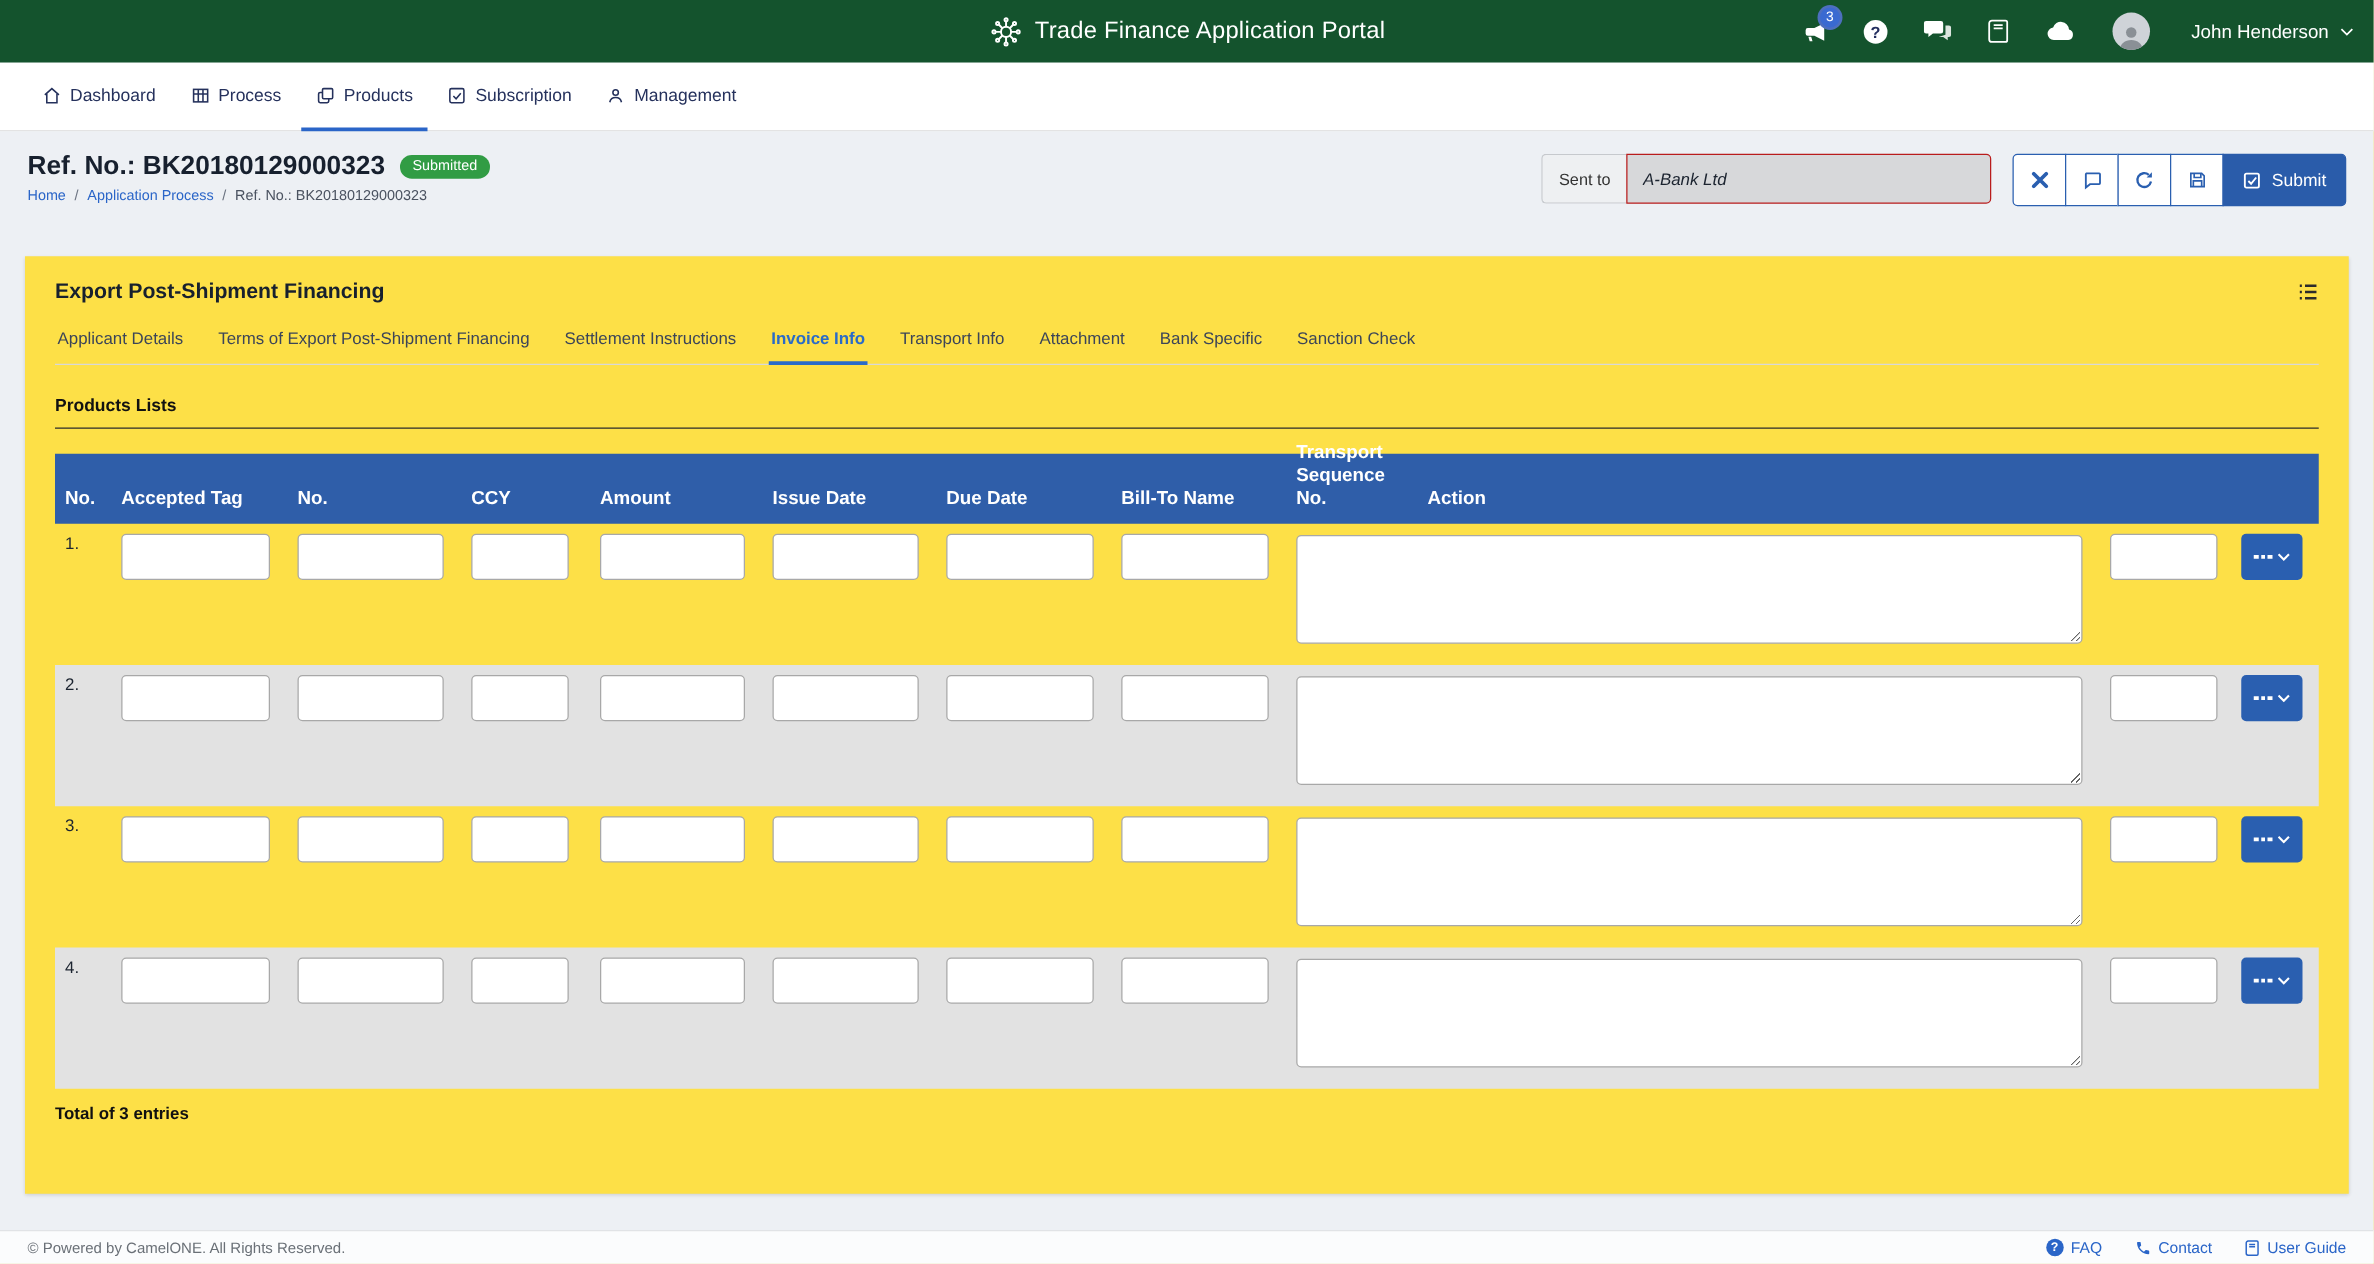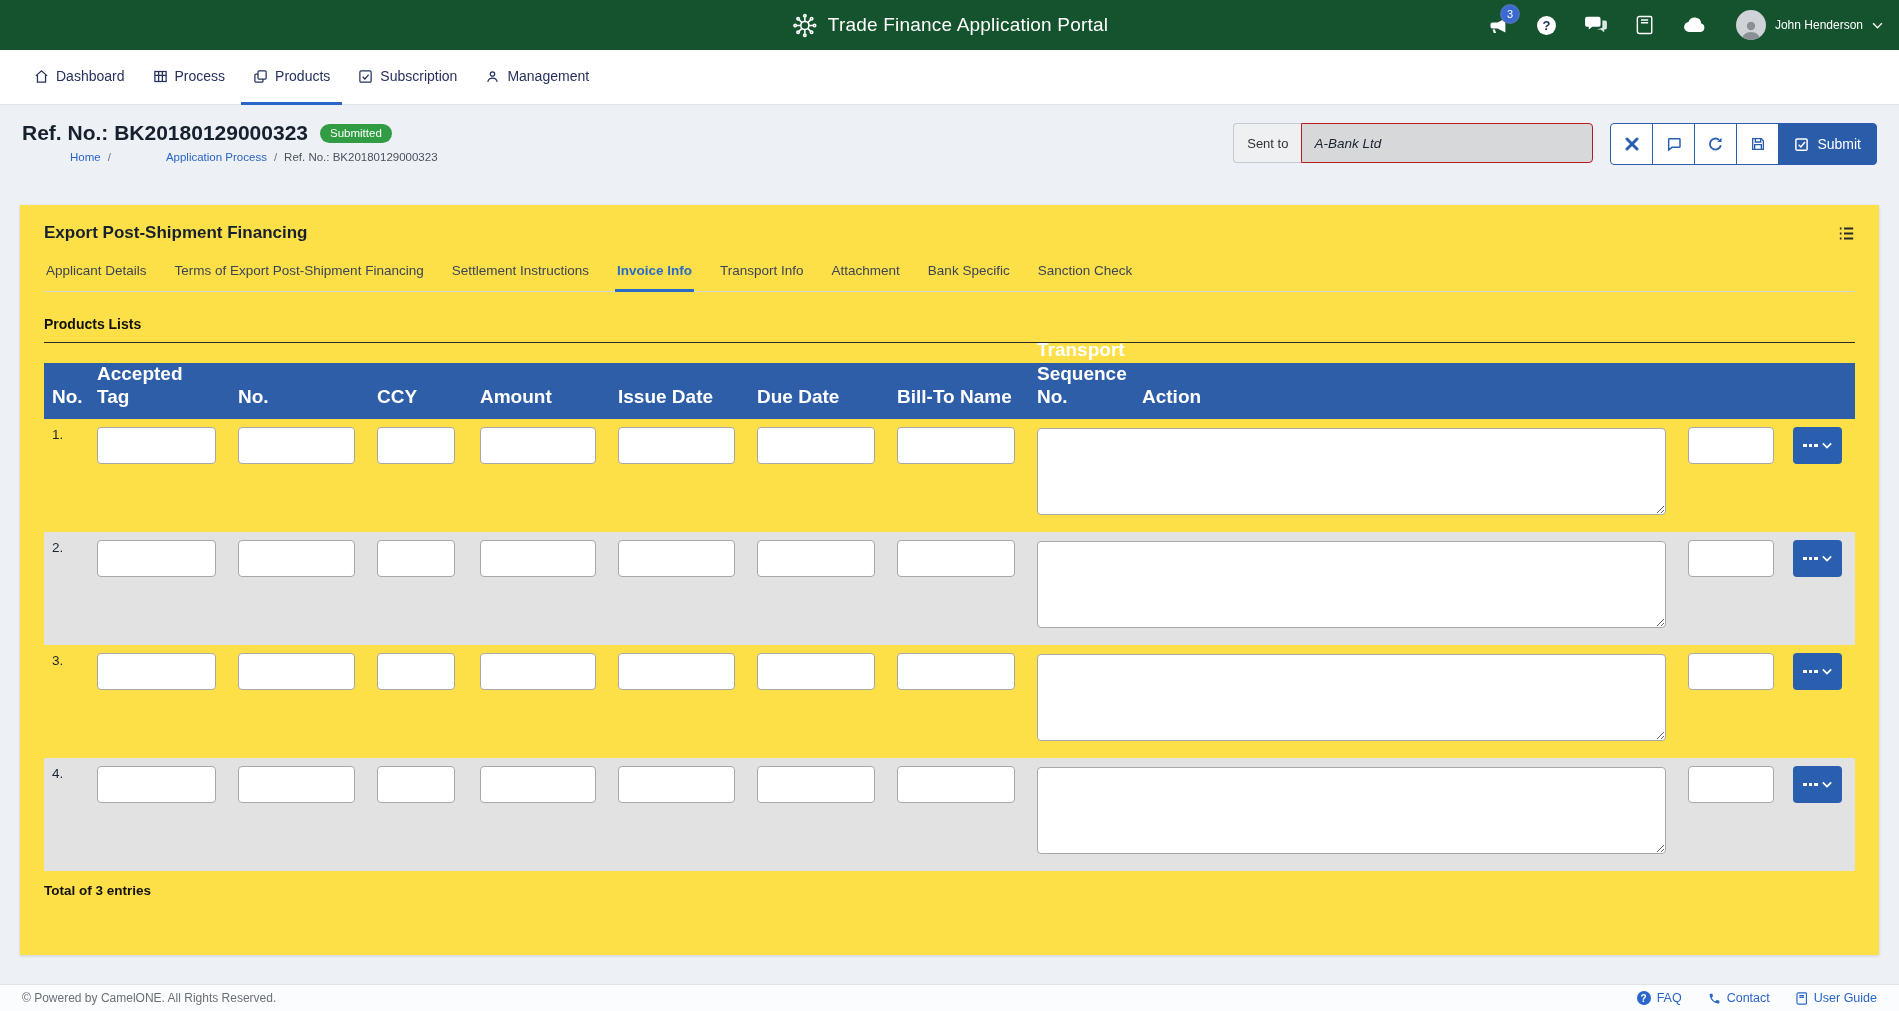--- a/index.html
+++ b/index.html
@@ -25,42 +25,42 @@
   .badge {
     position:absolute; top:-11px; right:-12px; min-width:20px; height:20px; border-radius:10px;
     background:#3a6ad1; color:#fff; font-size:11px; display:flex; align-items:center; justify-content:center;
     border:2px solid #4d6fbe; padding:0 4px;
   }
   .qcircle { width:19px; height:19px; border-radius:50%; background:#fff; color:#222d5e;
     font-size:13px; font-weight:700; display:flex; align-items:center; justify-content:center; }
   .userbox { display:flex; align-items:center; gap:9px; color:#fff; cursor:pointer; }
   .avatar { width:30px; height:30px; border-radius:50%; background:#cfd3d8; overflow:hidden;
     display:flex; align-items:flex-end; justify-content:center; }
-  .username { font-size:12px; }
+  .username { font-size:15px;margin-left:24px; }
 
   
   .navbar {
     height:55px; flex:0 0 55px; background:#fff; border-bottom:1px solid #e3e3e3;
     display:flex; align-items:stretch; padding-left:22px; gap:4px;
   }
   .nav-item {
     display:flex; align-items:center; gap:7px; padding:0 12px; font-size:14px; color:#25315c;
     cursor:pointer; border-bottom:3px solid transparent; margin-bottom:-1px;
   }
   .nav-item.active { border-bottom-color:#2a65c8; }
   .nav-item .nic { color:#25315c; }
 
   
   .page-head { height:100px; flex:0 0 100px; padding:16px 22px 0; display:flex; justify-content:space-between; }
   .ph-left {}
   .ph-title-row { display:flex; align-items:center; gap:12px; }
   .ph-title { font-size:21px; font-weight:700; color:#17202e; }
   .status-pill { background:#319c44; color:#fff; font-size:11.5px; padding:3px 10px 4px; border-radius:11px; }
   .breadcrumb { margin-top:6px; font-size:11.5px; display:flex; gap:7px; align-items:center; }
-  .crumb-link { color:#2a65c8; text-decoration:none; cursor:pointer;margin-left:48px; }
+  .crumb-link { color:#2a65c8; text-decoration:none; cursor:pointer; }
   .crumb-sep { color:#6b7280; }
   .crumb-cur { color:#4a5260; }
   .ph-right { display:flex; align-items:flex-start; gap:17px; padding-top:2px; }
   .sentto { display:flex; height:40px; }
   .sentto-label { background:#eef0f2; border:1px solid #c6c9cd; border-right:none; border-radius:4px 0 0 4px;
     font-size:13px; color:#333; display:flex; align-items:center; padding:0 13px; }
   .sentto-input { width:292px; height:40px; background:#d7d8da; border:1px solid #b91c1c; border-radius:0 4px 4px 0;
     font-size:13.5px; color:#1c2430; padding:0 12px; font-family:"Liberation Sans",sans-serif;font-style:italic; }
   .btn-group { display:flex; height:42px;border-radius:17px; }
   .tool-btn {
@@ -82,21 +82,21 @@
   .list-icon { cursor:pointer; color:#2b2b2b; }
 
   .tabs { margin-top:20px; display:flex; gap:24px; border-bottom:1px solid #d8d8d8; }
   .tab { font-size:13.5px; color:#3c4558; padding:0 2px 11px; cursor:pointer; border-bottom:3px solid transparent; margin-bottom:-1px; white-space:nowrap; }
   .tab.active { color:#2a6bc8; font-weight:700; border-bottom-color:#2a6bc8; }
 
   .section-title { margin-top:24px; font-size:14px; font-weight:700; color:#111; padding-bottom:10px; border-bottom:1px solid #2b2b2b; }
 
   
   .thead { margin-top:20px; display:flex; background:#2f5ea9; color:#fff; height:56px; align-items:flex-end; }
-  .th { font-size:19px; font-weight:700; padding:0 18px 10px 0; line-height:1.25; }
+  .th { font-size:15px; font-weight:700; padding:0 18px 10px 0; line-height:1.25; }
   .c, .th { flex:0 0 auto; }
   .w-no   { width:53px;  padding-left:8px; }
   .w-acc  { width:141px; }
   .w-no2  { width:139px; }
   .w-ccy  { width:103px; }
   .w-amt  { width:138px; }
   .w-iss  { width:139px; }
   .w-due  { width:140px; }
   .w-bill { width:140px; }
   .w-goods{ width:651px; }

